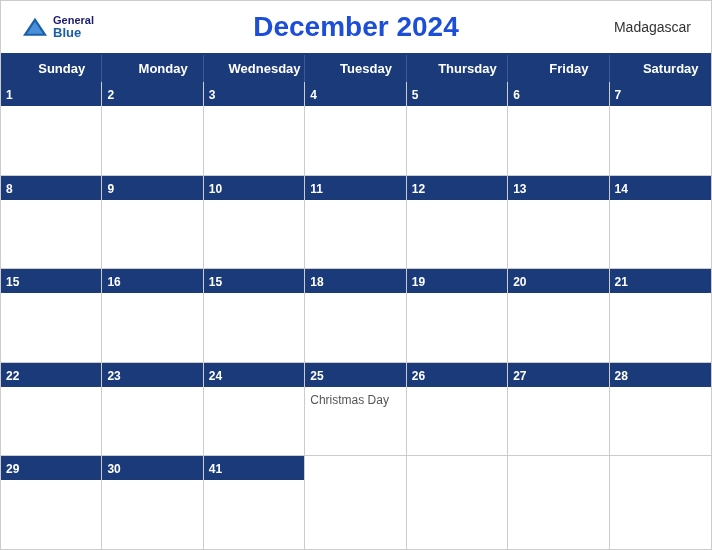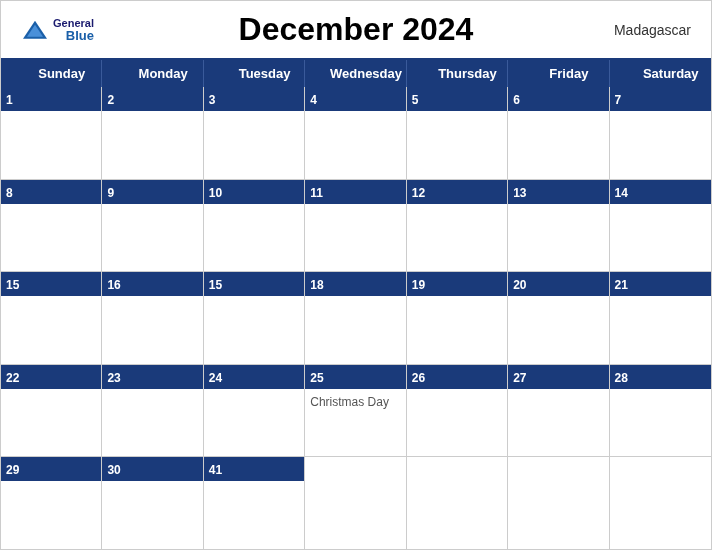--- a/index.html
+++ b/index.html
@@ -26,43 +26,42 @@
       position: relative;
     }
     .logo {
       position: absolute;
       left: 20px;
       top: 50%;
       transform: translateY(-50%);
       display: flex;
       flex-direction: column;
       align-items: flex-start;
-      text-align: right;
     }
     .logo-text-general {
       font-size: 11px;
       color: #1a1a6e;
       font-weight: bold;
       line-height: 1.1;
     }
     .logo-text-blue {
       font-size: 13px;
       color: #1a5fa8;
       font-weight: bold;
       line-height: 1.1;
     }
     .logo-wrapper {
       display: flex;
       align-items: center;
       gap: 4px;
     }
     .month-title {
-      font-size: 32px;
-      font-weight: bold;
-      color: #000000;
+      font-size: 28px;
+      font-weight: bold;
+      color: #1d4ed8;
       text-align: left;
     }
     .country-label {
       position: absolute;
       right: 20px;
       top: 50%;
       transform: translateY(-50%);
       font-size: 14px;
       color: #333;
     }
@@ -164,22 +163,22 @@
       </div>
     </div>
     <div class="month-title">December 2024</div>
     <div class="country-label">Madagascar</div>
   </div>
 
   <div class="calendar-grid">
     <div class="day-headers">
       <div class="day-header">Sunday</div>
       <div class="day-header">Monday</div>
+      <div class="day-header">Wednesday</div>
       <div class="day-header">Tuesday</div>
-      <div class="day-header">Wednesday</div>
       <div class="day-header">Thursday</div>
       <div class="day-header">Friday</div>
       <div class="day-header">Saturday</div>
     </div>
 
     <div class="weeks-container" id="weeks-container">
     <div class="week-row">
           <div class="day-cell">
             <div class="day-num-row"><span class="day-number">1</span></div>
           </div>

